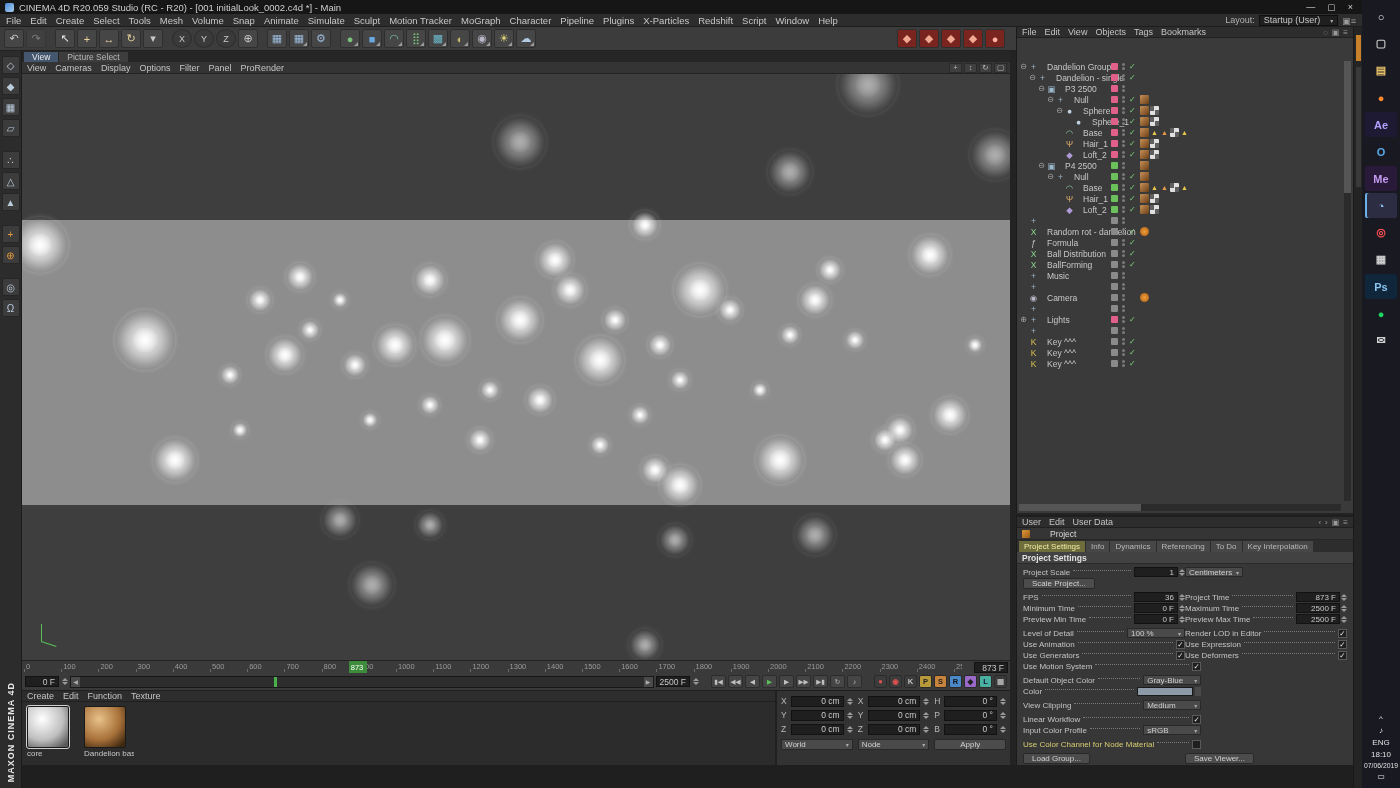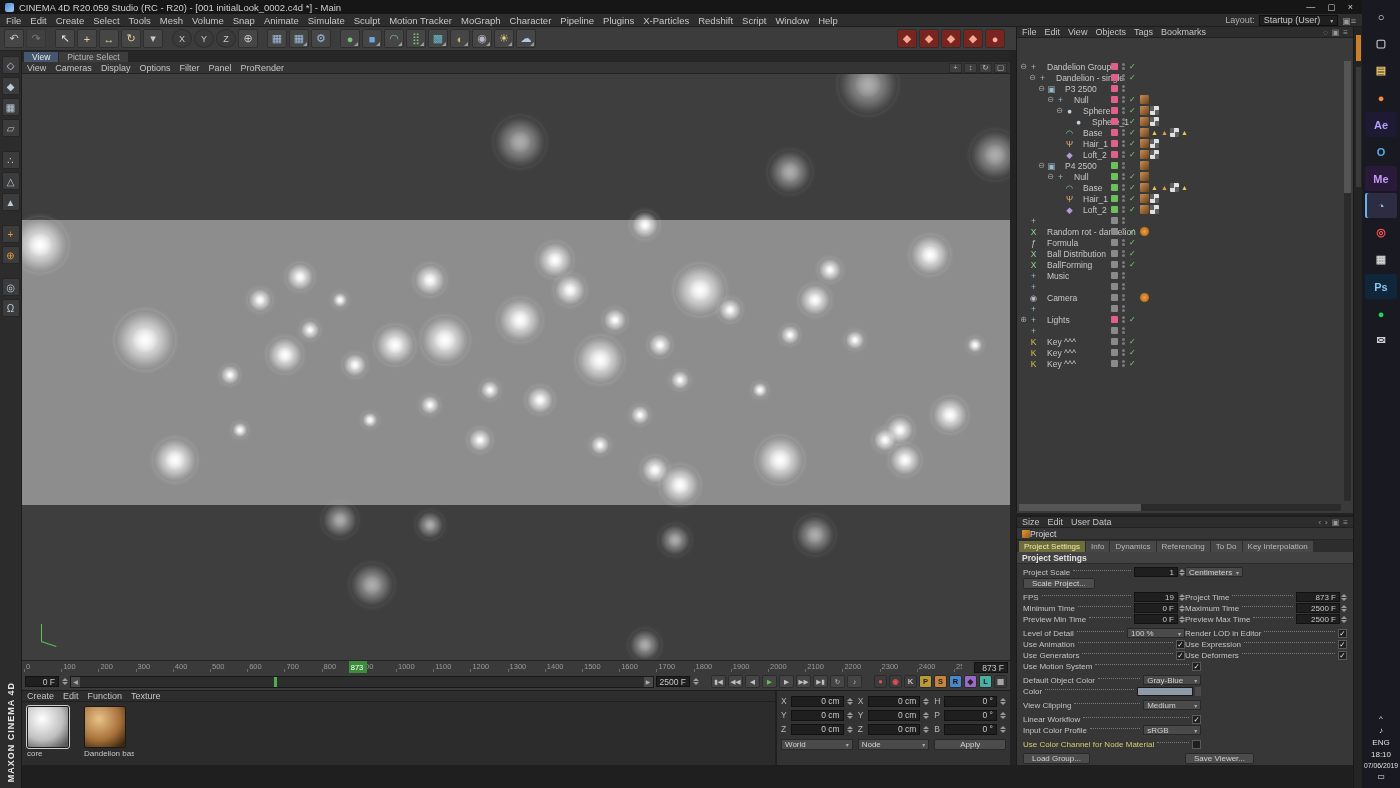--- a/index.html
+++ b/index.html
@@ -123,21 +123,21 @@
 .tag{width:9px;height:9px;border-radius:1px;display:inline-flex;align-items:center;justify-content:center;font-size:7px;background:#3a3a3a;}
 .tag-mat{background:linear-gradient(135deg,#c89058,#6a3f16);}
 .tag-checker{background:conic-gradient(#e0e0e0 25%,#5f5f5f 0 50%,#e0e0e0 0 75%,#5f5f5f 0);}
 .tag-dot{background:radial-gradient(circle,#f0a040,#a85a10);border-radius:50%;}
 .om-scroll-h{position:absolute;left:2px;right:12px;bottom:2px;height:7px;background:#2b2b2b;}
 .om-scroll-h i{display:block;width:38%;height:100%;background:#555;}
 .om-scroll-v{position:absolute;right:2px;top:34px;bottom:12px;width:7px;background:#2b2b2b;}
 .om-scroll-v i{display:block;height:30%;width:100%;background:#555;}
 
 #am{position:absolute;left:1016px;top:515px;width:337px;height:250px;background:#373737;border-left:1px solid #1a1a1a;border-top:2px solid #1e1e1e;}
-#am-crumb{height:12px;display:flex;align-items:center;gap:0;padding:0 5px;background:#353535;border-bottom:1px solid #262626;}
+#am-crumb{height:12px;display:flex;align-items:center;gap:20px;padding:0 5px;background:#353535;border-bottom:1px solid #262626;}
 #project-ico{width:8px;height:8px;border-radius:1px;background:linear-gradient(135deg,#e09a3a,#9a5a14);}
 #am-crumb-label{font-size:8.5px;color:#d8d8d8;}
 #am-tabs{display:flex;gap:1px;height:12px;background:#2d2d2d;padding:1px 2px 0 2px;}
 .am-tab{padding:0 5px;background:#474747;font-size:8px;color:#b8b8b8;display:flex;align-items:center;white-space:nowrap;}
 .am-tab.active{background:#6e6e3c;color:#f2eaa4;}
 #am-section{height:12px;background:#424242;display:flex;align-items:center;padding:0 5px;font-size:8.5px;font-weight:bold;color:#e0e0e0;border-bottom:1px solid #2a2a2a;}
 #am-rows{padding:3px 6px;}
 .am-row{display:flex;height:10px;margin-bottom:1px;}
 .am-gap{height:3px;}
 .am-cell{width:50%;display:flex;align-items:center;min-width:0;}
@@ -1023,21 +1023,21 @@
         <i></i>
       </div>
     <div class="om-scroll-v">
         <i></i>
       </div>
   </div>
 
   <div id="am">
     <div class="panel-menu">
       <span id="am-menu-items" style="display:flex;gap:8px;">
-          <span class="pm-item">Size</span>
+          <span class="pm-item">User</span>
           <span class="pm-item">Edit</span>
           <span class="pm-item">User Data</span>
         </span>
       <span id="am-corner" style="margin-left:auto;display:flex;gap:4px;">
           <span class="pm-ico">‹</span>
           <span class="pm-ico">›</span>
           <span class="pm-ico">▣</span>
           <span class="pm-ico">≡</span>
         </span>
     </div>
@@ -1075,21 +1075,21 @@
         <div class="am-row">
           <div class="am-cell single">
             <span class="am-btn">Scale Project...</span>
           </div>
         </div>
         <div class="am-gap"></div>
         <div class="am-row">
           <div class="am-cell">
             <span class="am-lbl">FPS</span>
             <span class="leader"></span>
-            <span class="fieldbox">19</span>
+            <span class="fieldbox">36</span>
             <span class="spin">
               <b class="up"></b>
               <b class="down"></b>
             </span>
           </div>
           <div class="am-cell">
             <span class="am-lbl">Project Time</span>
             <span class="leader"></span>
             <span class="fieldbox">873 F</span>
             <span class="spin">

